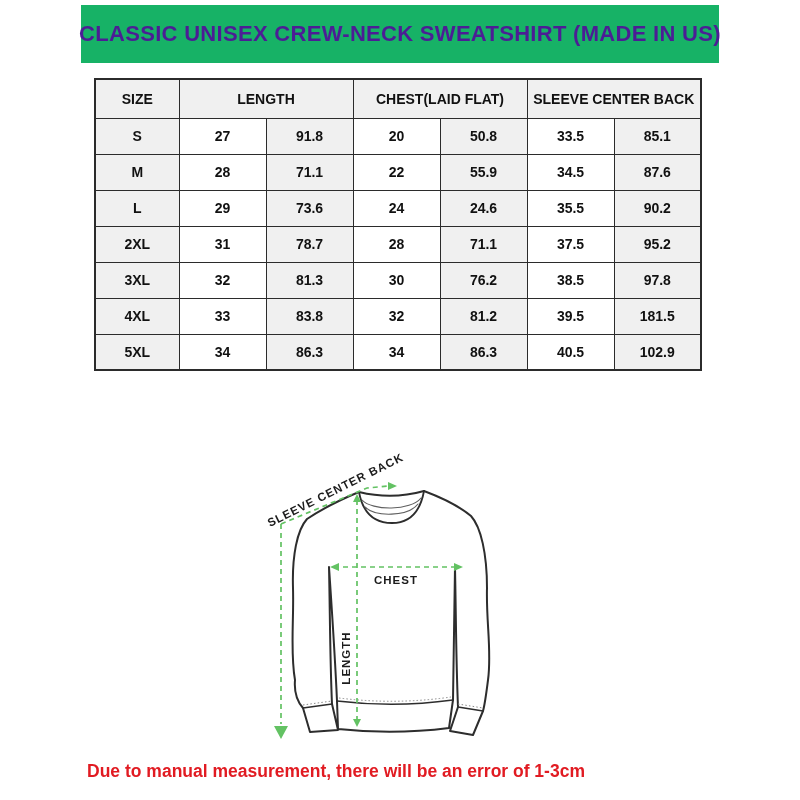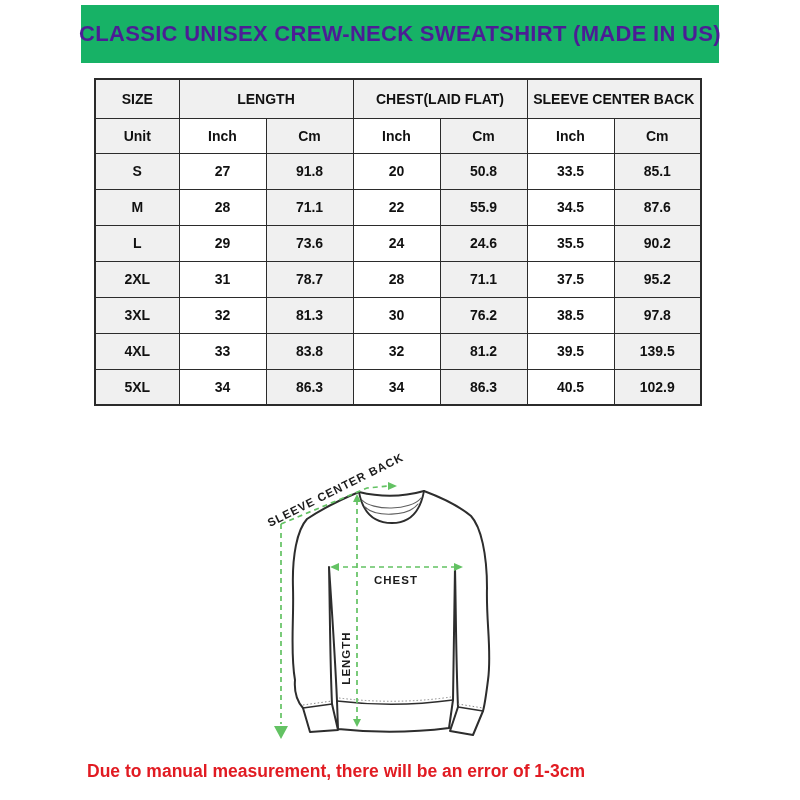--- a/index.html
+++ b/index.html
@@ -66,29 +66,20 @@
         <col style="width:87px">
         <col style="width:87px">
     </colgroup>
     <thead>
       <tr class="group-row">
         <th>SIZE</th>
         <th colspan="2">LENGTH</th>
         <th colspan="2">CHEST(LAID FLAT)</th>
         <th colspan="2">SLEEVE CENTER BACK</th>
       </tr>
-      <tr class="unit-row">
-          <th class="c-gray">Unit</th>
-          <th class="c-white">Inch</th>
-          <th class="c-gray">Cm</th>
-          <th class="c-white">Inch</th>
-          <th class="c-gray">Cm</th>
-          <th class="c-white">Inch</th>
-          <th class="c-gray">Cm</th>
-        </tr>
     </thead>
     <tbody>
         <tr>
           <td class="c-gray">S</td>
           <td class="c-white">27</td>
           <td class="c-gray">91.8</td>
           <td class="c-white">20</td>
           <td class="c-gray">50.8</td>
           <td class="c-white">33.5</td>
           <td class="c-gray">85.1</td>
@@ -129,21 +120,21 @@
           <td class="c-white">38.5</td>
           <td class="c-gray">97.8</td>
         </tr>
         <tr>
           <td class="c-gray">4XL</td>
           <td class="c-white">33</td>
           <td class="c-gray">83.8</td>
           <td class="c-white">32</td>
           <td class="c-gray">81.2</td>
           <td class="c-white">39.5</td>
-          <td class="c-gray">139.5</td>
+          <td class="c-gray">181.5</td>
         </tr>
         <tr>
           <td class="c-gray">5XL</td>
           <td class="c-white">34</td>
           <td class="c-gray">86.3</td>
           <td class="c-white">34</td>
           <td class="c-gray">86.3</td>
           <td class="c-white">40.5</td>
           <td class="c-gray">102.9</td>
         </tr>

